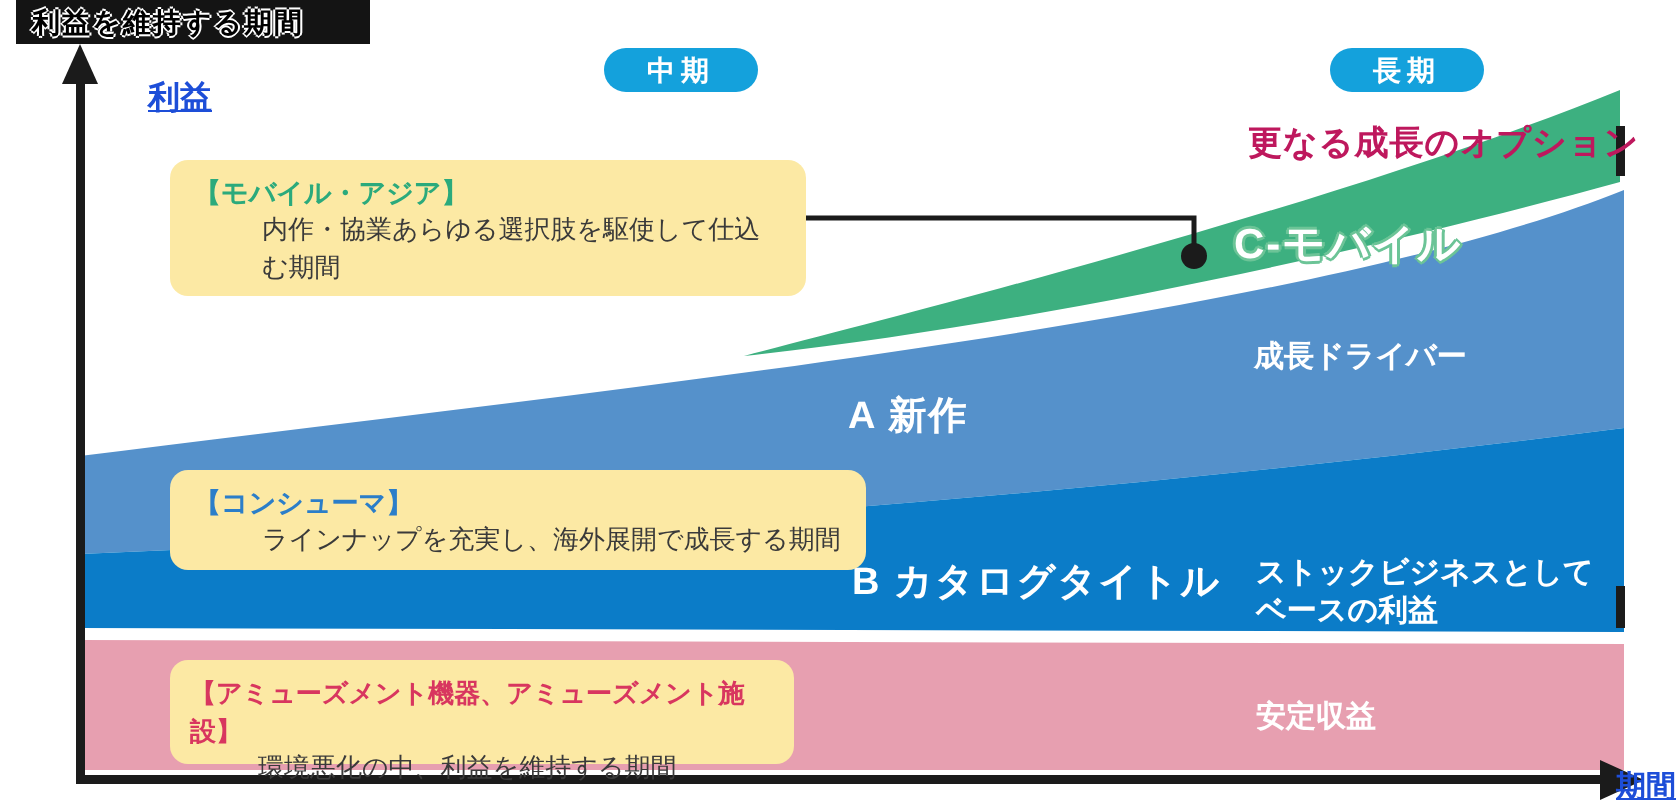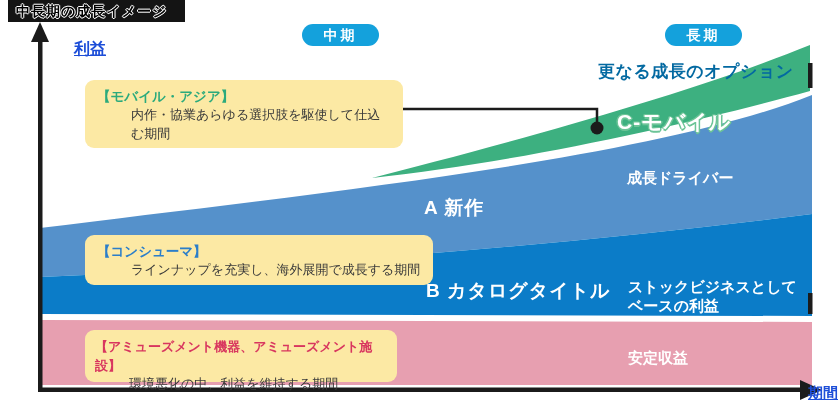--- a/index.html
+++ b/index.html
@@ -33,21 +33,21 @@
   .t-red{color:var(--title-red);}
 
   .band-label{color:#fff;font-weight:bold;}
   .lbl-a{left:424px;top:195px;font-size:19px;letter-spacing:1px;}
   .lbl-b{left:426px;top:278px;font-size:19px;letter-spacing:1px;}
   .lbl-c{
     left:617px;top:108px;font-size:21px;font-weight:bold;color:#fff;letter-spacing:1px;
     text-shadow:-1.5px 0 var(--c-glow),1.5px 0 var(--c-glow),0 -1.5px var(--c-glow),
                 0 1.5px var(--c-glow),1px 1px var(--c-glow),-1px -1px var(--c-glow);
   }
-  .lbl-option{left:598px;top:60px;font-size:17px;font-weight:900;color:#0369a1;letter-spacing:0.5px;}
+  .lbl-option{left:624px;top:60px;font-size:17px;font-weight:900;color:#be185d;letter-spacing:0.5px;}
   .lbl-driver{left:627px;top:169px;font-size:15px;}
   .lbl-stock{left:628px;top:264px;font-size:15px;line-height:19px;white-space:normal;width:180px;margin-top:13px;}
   .lbl-stable{left:628px;top:349px;font-size:15px;}
 </style>
 </head>
 <body>
 
 <div class="stage">
 
   <svg width="840" height="400" viewBox="0 0 840 400">
@@ -63,21 +63,21 @@
     <path d="M403,109 L597,109 L597,122" fill="none" style="stroke:var(--axis)" stroke-width="2.5"></path>
     <circle cx="597" cy="128" r="6.5" style="fill:var(--axis)"></circle>
 
     <rect x="38" y="38" width="4.5" height="352" style="fill:var(--axis)"></rect>
     <polygon points="40,22 31,42 49,42" style="fill:var(--axis)"></polygon>
 
     <rect x="38" y="387.5" width="764" height="4.5" style="fill:var(--axis)"></rect>
     <polygon points="822,390 800,380 800,400" style="fill:var(--axis)"></polygon>
   </svg>
 
-  <div class="header-bar">中長期の成長イメージ</div>
+  <div class="header-bar">利益を維持する期間</div>
 
   <div class="abs axis-label" style="left:74px;top:39px;">利益</div>
   <div class="abs axis-label" style="left:808px;top:384px;font-size:15px;">期間</div>
 
   <div class="badge" style="left:302px;top:24px;">中期</div>
   <div class="badge" style="left:665px;top:24px;">長期</div>
 
   <div class="abs lbl-option">更なる成長のオプション</div>
   <div class="abs lbl-c">C-モバイル</div>
   <div class="abs band-label lbl-a">A 新作</div>

